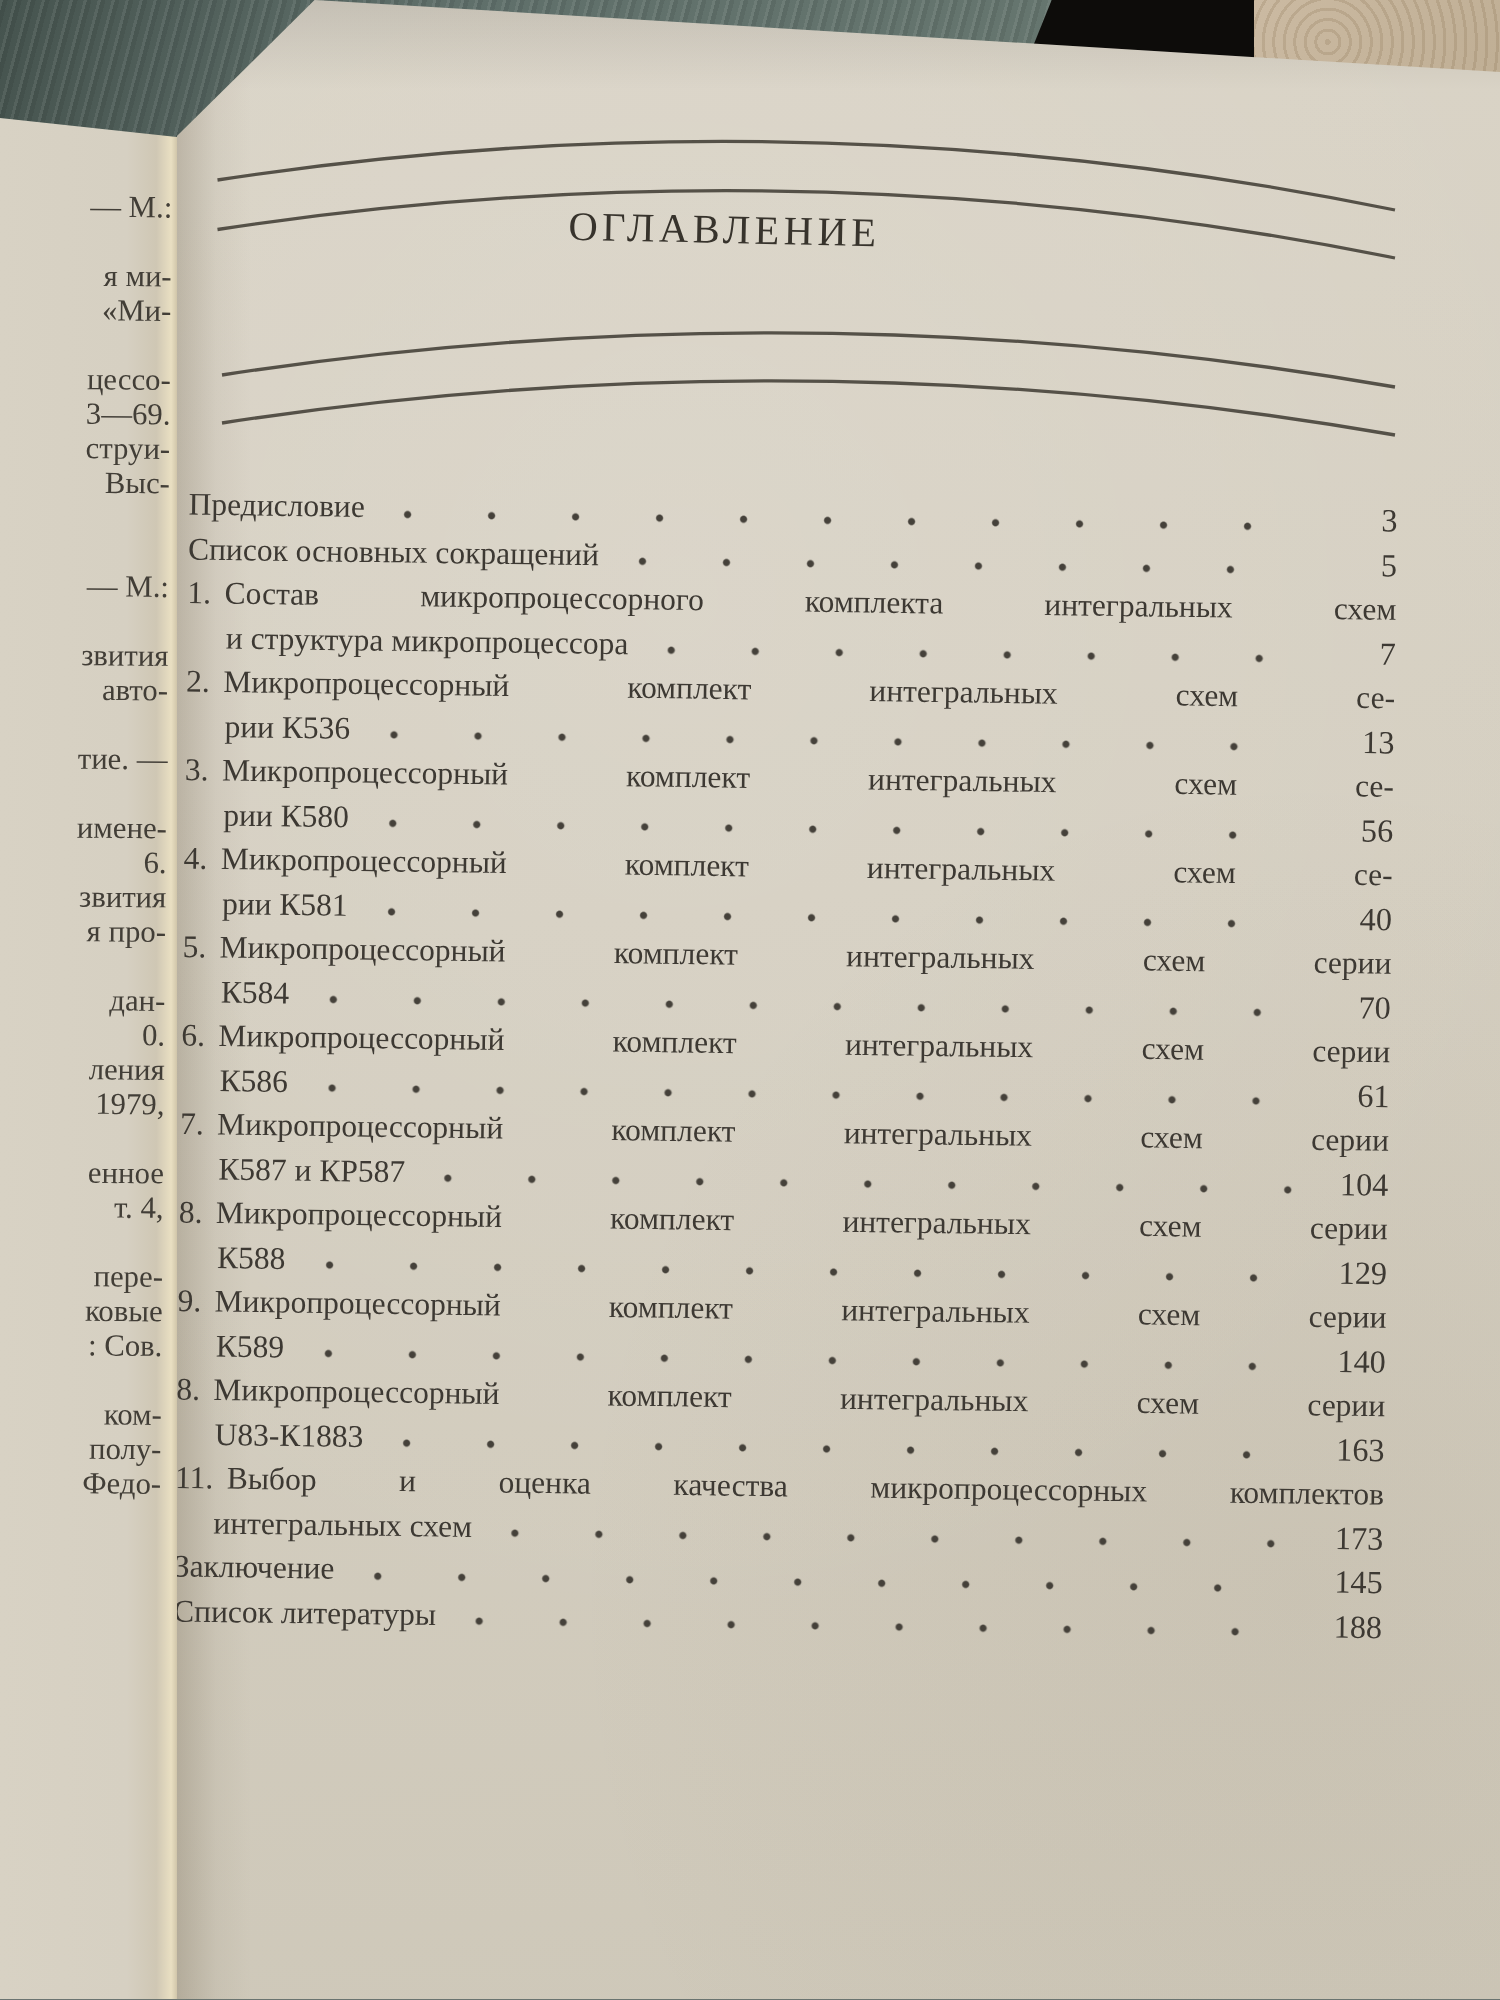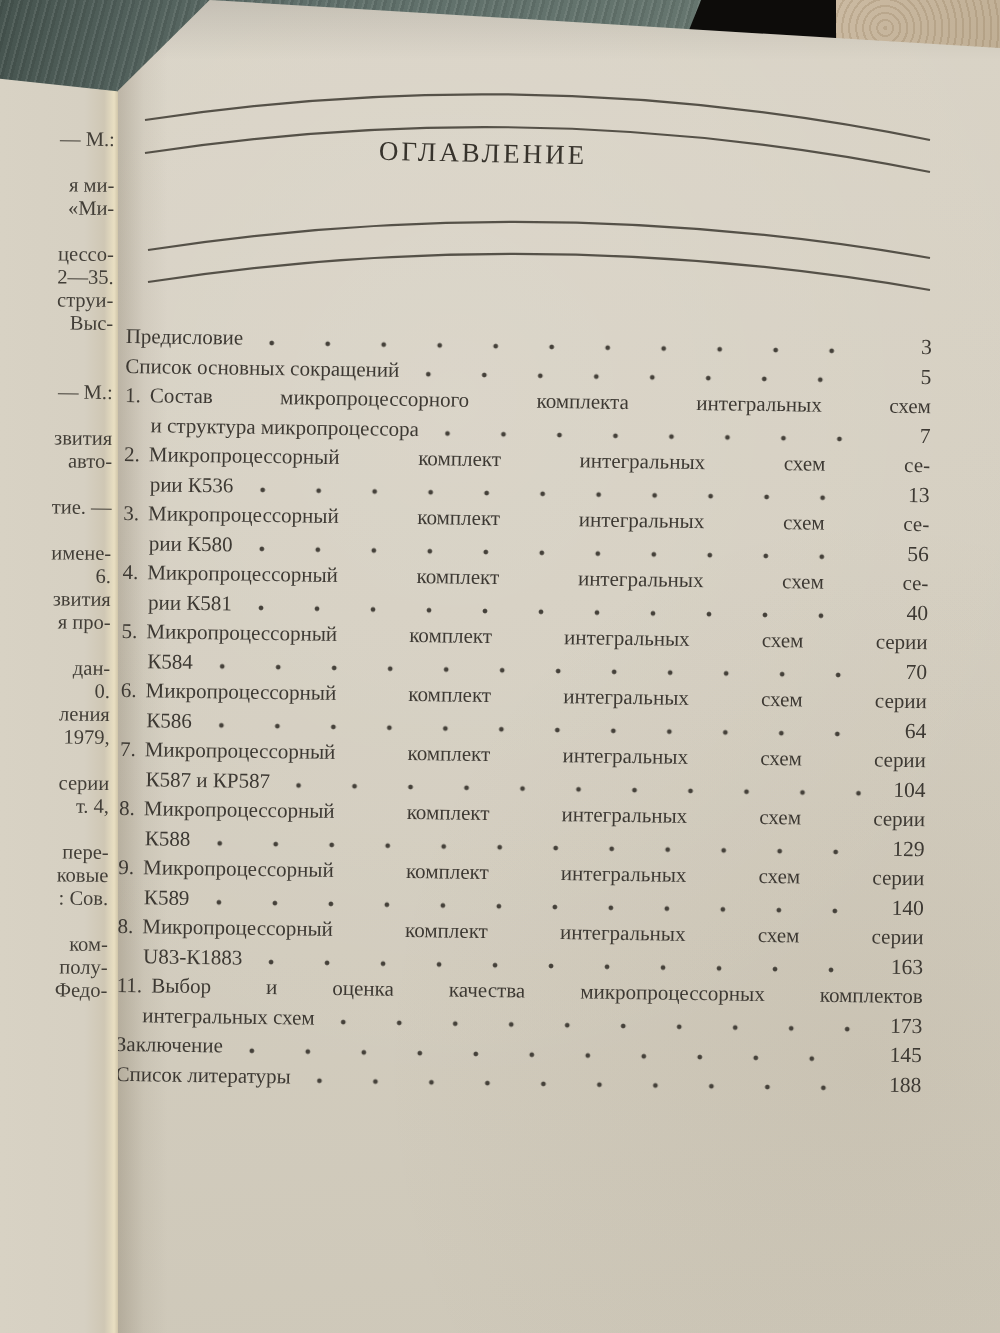--- a/index.html
+++ b/index.html
@@ -73,21 +73,21 @@
   <div class="bg-carpet"></div>
 
   <div class="left-page">
     <div class="frag-col" id="fragments">
         <div class="frag">— М.:</div>
         <div class="frag">&nbsp;</div>
         <div class="frag">я ми-</div>
         <div class="frag">«Ми-</div>
         <div class="frag">&nbsp;</div>
         <div class="frag">цессо-</div>
-        <div class="frag">2—35.</div>
+        <div class="frag">3—69.</div>
         <div class="frag">струи-</div>
         <div class="frag">Выс-</div>
         <div class="frag">&nbsp;</div>
         <div class="frag">&nbsp;</div>
         <div class="frag">— М.:</div>
         <div class="frag">&nbsp;</div>
         <div class="frag">звития</div>
         <div class="frag">авто-</div>
         <div class="frag">&nbsp;</div>
         <div class="frag">тие. —</div>
@@ -95,21 +95,21 @@
         <div class="frag">имене-</div>
         <div class="frag">6.</div>
         <div class="frag">звития</div>
         <div class="frag">я про-</div>
         <div class="frag">&nbsp;</div>
         <div class="frag">дан-</div>
         <div class="frag">0.</div>
         <div class="frag">ления</div>
         <div class="frag">1979,</div>
         <div class="frag">&nbsp;</div>
-        <div class="frag">серии</div>
+        <div class="frag">енное</div>
         <div class="frag">т. 4,</div>
         <div class="frag">&nbsp;</div>
         <div class="frag">пере-</div>
         <div class="frag">ковые</div>
         <div class="frag">: Сов.</div>
         <div class="frag">&nbsp;</div>
         <div class="frag">ком-</div>
         <div class="frag">полу-</div>
         <div class="frag">Федо-</div>
       </div>
@@ -178,21 +178,21 @@
             <span class="cont">К584</span>
             <span class="dot-leader"></span>
             <span class="pg">70</span>
           </div>
         </div>
         <div class="toc-entry">
           <div class="tline l1"><span class="num">6.</span><span class="t">Микропроцессорный комплект интегральных схем серии</span></div>
           <div class="tline flexline">
             <span class="cont">К586</span>
             <span class="dot-leader"></span>
-            <span class="pg">64</span>
+            <span class="pg">61</span>
           </div>
         </div>
         <div class="toc-entry">
           <div class="tline l1"><span class="num">7.</span><span class="t">Микропроцессорный комплект интегральных схем серии</span></div>
           <div class="tline flexline">
             <span class="cont">К587 и КР587</span>
             <span class="dot-leader"></span>
             <span class="pg">104</span>
           </div>
         </div>

